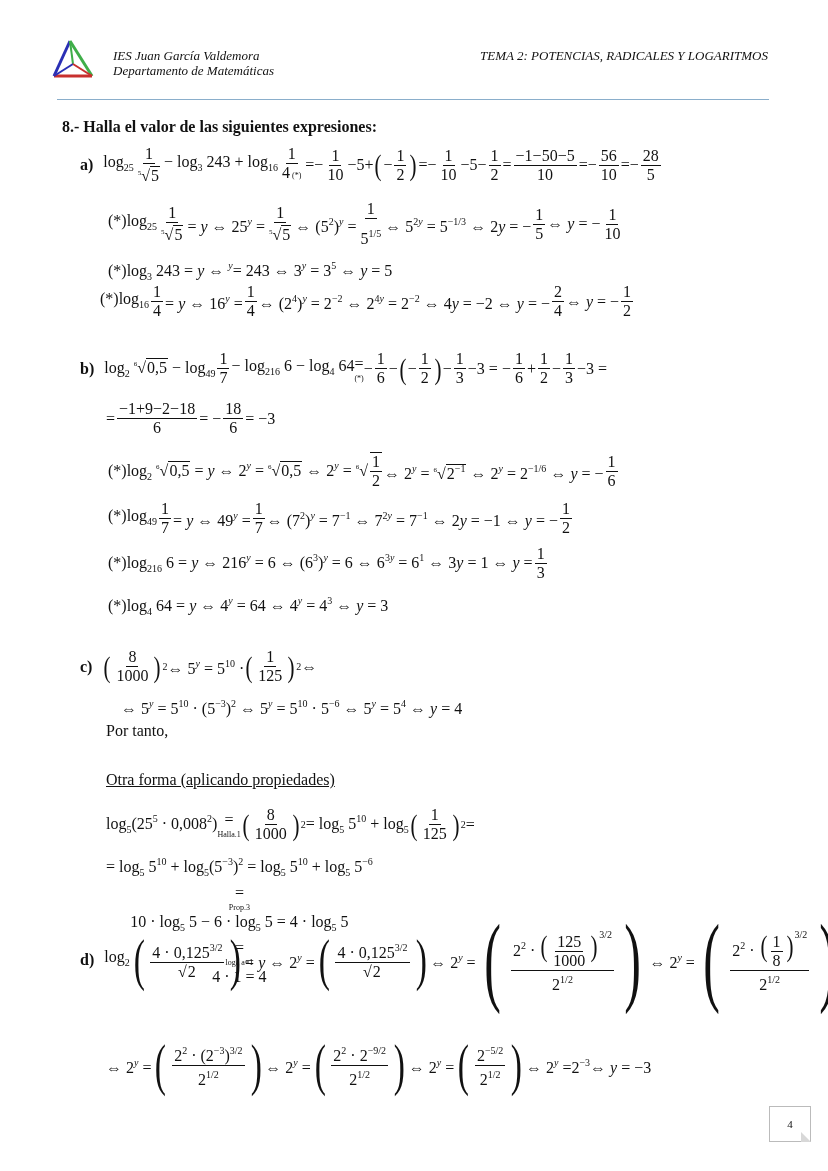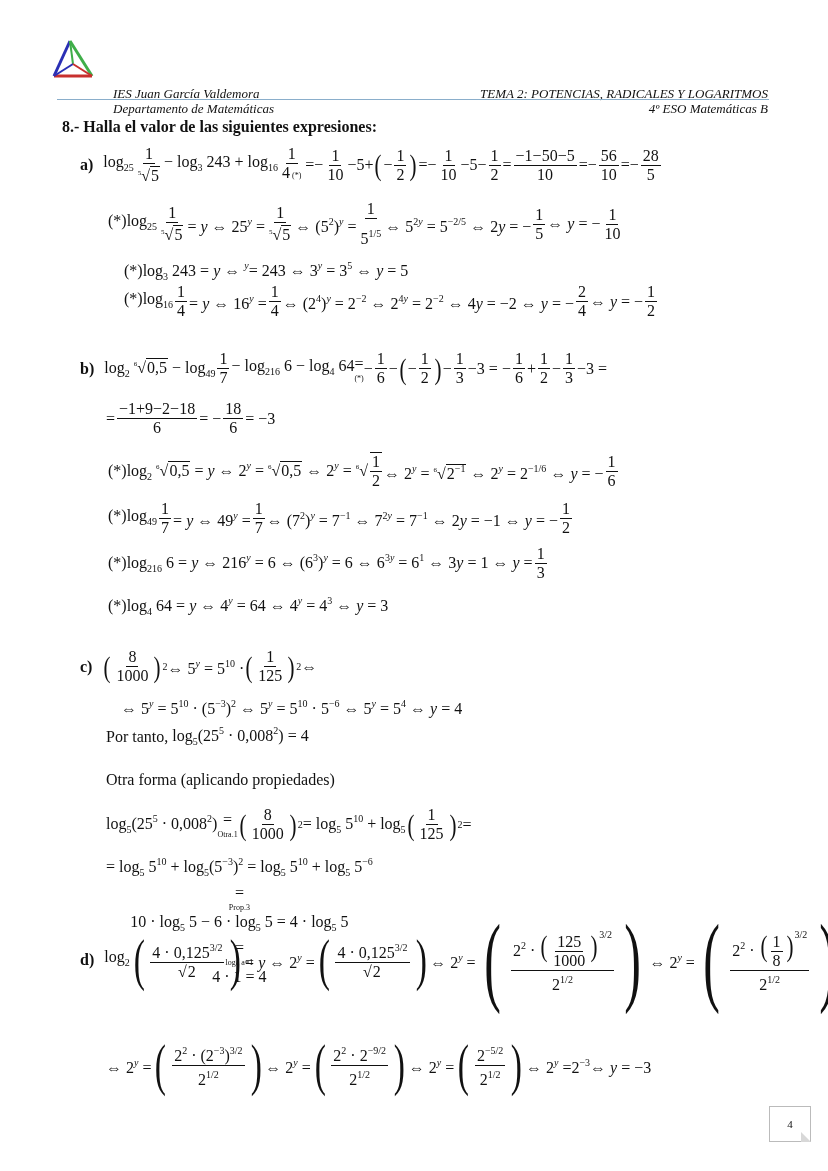--- a/index.html
+++ b/index.html
@@ -1,35 +1,35 @@
 <!DOCTYPE html>
 <html><head>
 <meta charset="utf-8">
 <style>
   html, body { margin:0; padding:0; background:#ffffff; }
   body { width:828px; height:1171px; position:relative; overflow:hidden;
          font-family:"Liberation Serif", "DejaVu Serif", serif; color:#111; }
   .abs { position:absolute; }
-  .hdr { font-style:italic; font-size:13px; line-height:15px;margin-top:38px; }
+  .hdr { font-style:italic; font-size:13px; line-height:15px; }
   .hdr-left { left:113px; top:48px; }
   .hdr-right { right:60px; top:48px; text-align:right; }
   .rule { left:57px; top:99px; width:712px; height:0; border-top:1.5px solid #8aaecb; }
   .title { left:62px; top:118px; font-weight:bold; font-size:16px; }
   .lbl { font-weight:bold; font-size:16px; }
   .m { font-size:16px; line-height:20px; white-space:nowrap; display:flex; align-items:center; }
   .fr { display:inline-flex; flex-direction:column; align-items:center; vertical-align:middle; margin:0 2px; }
   .fr .n { border-bottom:1px solid #111; padding:0 2px; line-height:18px; }
   .fr .d { padding:0 2px; line-height:18px; }
   sub { font-size:10px; vertical-align:-4px; }
   sup { font-size:10px; vertical-align:7px; }
   .par { font-size:30px; line-height:30px; font-weight:100; transform:scaleX(0.7); display:inline-block; }
   .bigpar { font-size:56px; line-height:56px; font-weight:100; transform:scaleX(0.6); display:inline-block; }
   .hugepar { font-size:100px; line-height:100px; font-weight:100; transform:scaleX(0.5); display:inline-block; }
   .small { font-size:8px; }
-  .u { }
+  .u { text-decoration:underline; }
   .pagebox { left:769px; top:1106px; width:40px; height:34px; border:1px solid #bbb; background:#fff; font-size:11px;
              display:flex; align-items:center; justify-content:center; }
   .fold { position:absolute; right:-1px; bottom:-1px; width:0; height:0;
           border-left:10px solid #d8d8d8; border-top:10px solid transparent; }
   .under { display:inline-flex; flex-direction:column; align-items:center; vertical-align:middle; }
   .under .tag { font-size:8px; line-height:9px; }
   .root { border-top:1px solid #111; padding:0 1px; }
 </style>
 </head>
 <body>
@@ -43,21 +43,20 @@
     <line x1="6" y1="38" x2="25" y2="26" stroke="#2a2fb5" stroke-width="2"></line>
     <line x1="44" y1="38" x2="25" y2="26" stroke="#c8302e" stroke-width="2"></line>
   </svg>
 </div>
 <div class="abs hdr hdr-left">
   <div>IES Juan García Valdemora</div>
   <div>Departamento de Matemáticas</div>
 </div>
 <div class="abs hdr hdr-right">
   <div>TEMA 2: POTENCIAS, RADICALES Y LOGARITMOS</div>
-  <div>4º ESO Matemáticas B</div>
 </div>
 <div class="abs rule"></div>
 
 <div class="abs title">8.- Halla el valor de las siguientes expresiones:</div>
 
 <div class="abs m" style="left:80px;top:145px;">
   <span class="lbl" style="margin-right:10px;">a)</span>
   <span>log<sub>25</sub></span>
     <span class="fr">
       <span class="n">1</span>
@@ -117,37 +116,37 @@
   <span>= <i>y</i> ⇔ 25<sup><i>y</i></sup> =</span>
     <span class="fr">
       <span class="n">1</span>
       <span class="d"><sup style="font-size:7px;vertical-align:6px;">5</sup>√<span class="root">5</span></span>
     </span>
   <span>⇔ (5<sup>2</sup>)<sup><i>y</i></sup> =</span>
     <span class="fr">
       <span class="n">1</span>
       <span class="d" style="padding-top:6px;">5<sup>1/5</sup></span>
     </span>
-  <span>⇔ 5<sup>2<i>y</i></sup> = 5<sup>−2/5</sup> ⇔ 2<i>y</i> = −</span>
+  <span>⇔ 5<sup>2<i>y</i></sup> = 5<sup>−1/3</sup> ⇔ 2<i>y</i> = −</span>
     <span class="fr">
       <span class="n">1</span>
       <span class="d">5</span>
     </span>
   <span>⇔ <i>y</i> = −</span>
     <span class="fr">
       <span class="n">1</span>
       <span class="d">10</span>
     </span>
 </div>
 
-<div class="abs m" style="left:124px;top:256px;">
+<div class="abs m" style="left:108px;top:256px;">
   <span>(*)log<sub>3</sub> 243 = <i>y</i> ⇔ <sup><i>y</i></sup>= 243 ⇔ 3<sup><i>y</i></sup> = 3<sup>5</sup> ⇔ <i>y</i> = 5</span>
 </div>
 
-<div class="abs m" style="left:124px;top:283px;text-align:right;">
+<div class="abs m" style="left:100px;top:283px;text-align:right;">
   <span>(*)log<sub>16</sub></span>
     <span class="fr">
       <span class="n">1</span>
       <span class="d">4</span>
     </span>
   <span>= <i>y</i> ⇔ 16<sup><i>y</i></sup> =</span>
     <span class="fr">
       <span class="n">1</span>
       <span class="d">4</span>
     </span>
@@ -284,30 +283,29 @@
     </span>
     <span class="par">)</span>
     <sup style="vertical-align:18px;">2</sup>
     <span> ⇔</span>
 </div>
 <div class="abs m" style="left:106px;top:694px;margin-left:15px;">
   <span>⇔ 5<sup><i>y</i></sup> = 5<sup>10</sup> · (5<sup>−3</sup>)<sup>2</sup> ⇔ 5<sup><i>y</i></sup> = 5<sup>10</sup> · 5<sup>−6</sup> ⇔ 5<sup><i>y</i></sup> = 5<sup>4</sup> ⇔ <i>y</i> = 4</span>
 </div>
 <div class="abs m" style="left:106px;top:721px;">
   <span>Por tanto,</span>
-  <span>&nbsp;log<sub>5</sub>(25<sup>5</sup> · 0,008<sup>2</sup>) = 4</span>
 </div>
 
 <div class="abs m u" style="left:106px;top:770px;">Otra forma (aplicando propiedades)</div>
 
 <div class="abs m" style="left:106px;top:806px;align-items:center;">
   <span>log<sub>5</sub>(25<sup>5</sup> · 0,008<sup>2</sup>)</span>
   <span class="under">
       <span>=</span>
-      <span class="tag">Otra.1</span>
+      <span class="tag">Halla.1</span>
     </span>
   <span class="par">(</span>
     <span class="fr">
       <span class="n">8</span>
       <span class="d">1000</span>
     </span>
     <span class="par">)</span>
     <sup style="vertical-align:18px;">2</sup>
   <span>= log<sub>5</sub> 5<sup>10</sup> + log<sub>5</sub></span>
     <span class="par">(</span>

